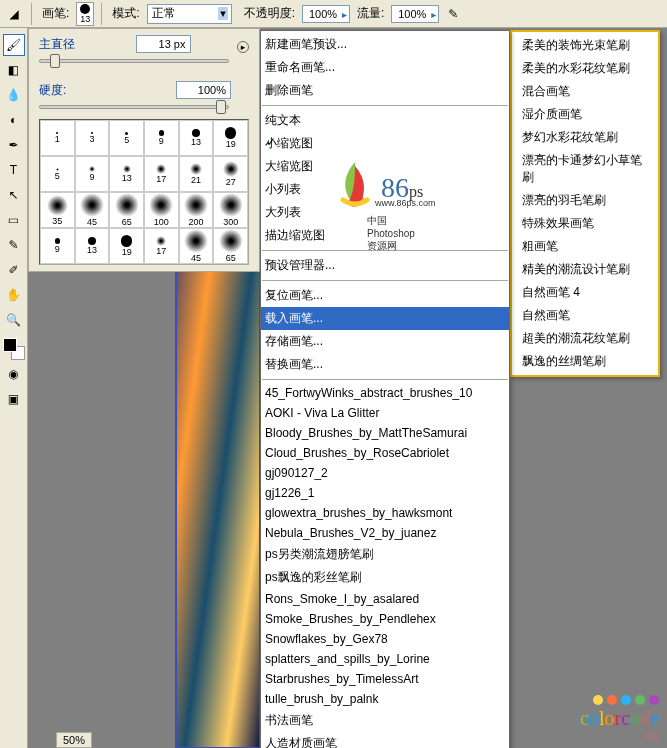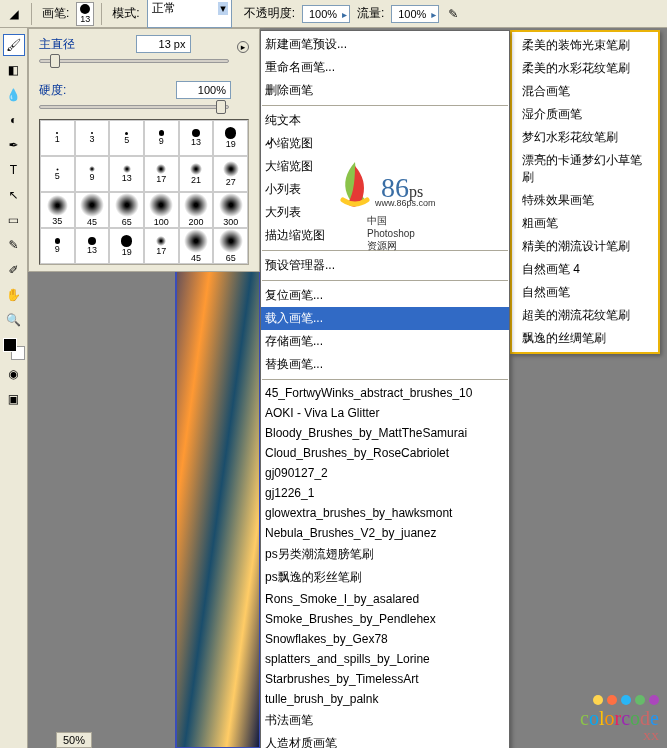--- a/index.html
+++ b/index.html
@@ -2,21 +2,21 @@
 <html><head>
 <meta charset="utf-8">
 <style>
 * { margin: 0; padding: 0; box-sizing: border-box; }
 body { font-family: "SimSun", "宋体", Arial, sans-serif; font-size: 12px; background: #808080; width: 667px; height: 748px; overflow: hidden; position: relative; }
 .toolbar { background: #ece9d8; height: 28px; display: flex; align-items: center; padding: 2px 4px; border-bottom: 1px solid #aca899; gap: 4px; }
 .tb-icon { width: 20px; height: 20px; display: inline-flex; align-items: center; justify-content: center; }
 .tb-brush-pre { display: flex; align-items: center; flex-direction: column; font-size: 9px; border: 1px solid #999; padding: 1px 3px; background: #fff; }
 .tb-brush-dot { width: 10px; height: 10px; background: #000; border-radius: 50%; }
 .tb-label { margin: 0 3px; }
-.tb-select { border: 1px solid #7f9db9; height: 29px; background: #fff; padding: 0 16px 0 4px; position: relative; min-width: 85px; }
+.tb-select { border: 1px solid #7f9db9; height: 20px; background: #fff; padding: 0 16px 0 4px; position: relative; min-width: 85px; }
 .tb-select::after { content: "▾"; position: absolute; right: 3px; top: 2px; color: #000; background:#bcd3ef; padding:0 2px; font-size:11px; }
 .tb-spin { border: 1px solid #7f9db9; background: #fff; height: 18px; width: 48px; text-align: right; padding-right: 12px; position: relative; font-size: 11px; line-height: 16px; }
 .tb-spin::after { content: "▸"; color: #3a6ea5; position: absolute; right: 2px; top: 1px; font-size: 10px; }
 .divider { width: 1px; height: 22px; background: #aca899; margin: 0 3px; }
 .workspace { display: flex; height: calc(100% - 28px); }
 .toolbox { width: 28px; background: #ece9d8; border-right: 1px solid #aca899; display: flex; flex-direction: column; align-items: center; padding-top: 6px; gap: 3px; }
 .tool { width: 22px; height: 22px; display: flex; align-items: center; justify-content: center; border: 1px solid transparent; }
 .tool.sel { background: #fff; border: 1px solid #316ac5; }
 .fgbg { width: 22px; height: 22px; position: relative; margin-top: 4px; }
 .fg { width: 14px; height: 14px; background: #000; border: 1px solid #fff; position: absolute; top: 0; left: 0; z-index: 2; }
@@ -267,20 +267,21 @@
     <div class="cm-item">书法画笔</div>
     <div class="cm-item">人造材质画笔</div>
   </div>
 <div class="submenu" id="sm">
     <div class="sm-item">柔美的装饰光束笔刷</div>
     <div class="sm-item">柔美的水彩花纹笔刷</div>
     <div class="sm-item">混合画笔</div>
     <div class="sm-item">湿介质画笔</div>
     <div class="sm-item">梦幻水彩花纹笔刷</div>
     <div class="sm-item">漂亮的卡通梦幻小草笔刷</div>
+    <div class="sm-item">漂亮的羽毛笔刷</div>
     <div class="sm-item">特殊效果画笔</div>
     <div class="sm-item">粗画笔</div>
     <div class="sm-item">精美的潮流设计笔刷</div>
     <div class="sm-item">自然画笔 4</div>
     <div class="sm-item">自然画笔</div>
     <div class="sm-item">超美的潮流花纹笔刷</div>
     <div class="sm-item">飘逸的丝绸笔刷</div>
   </div>
 
 <div class="logo86">

